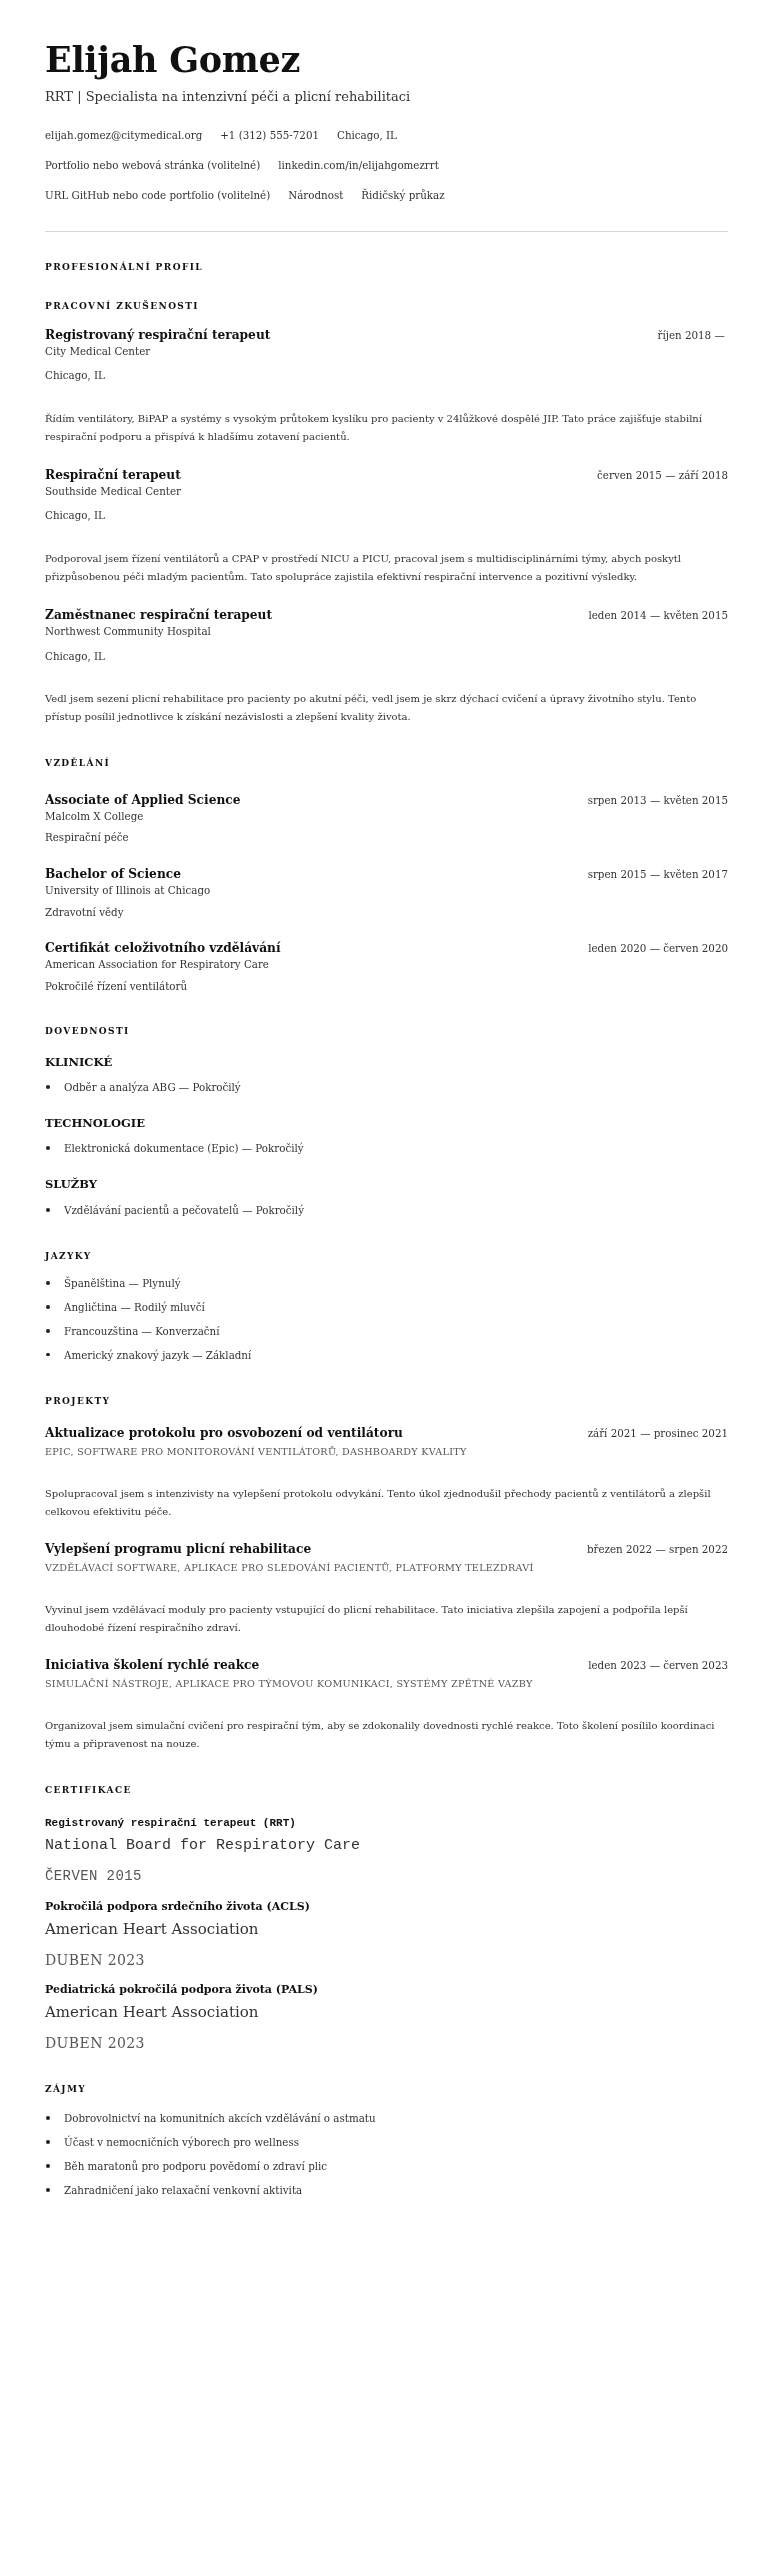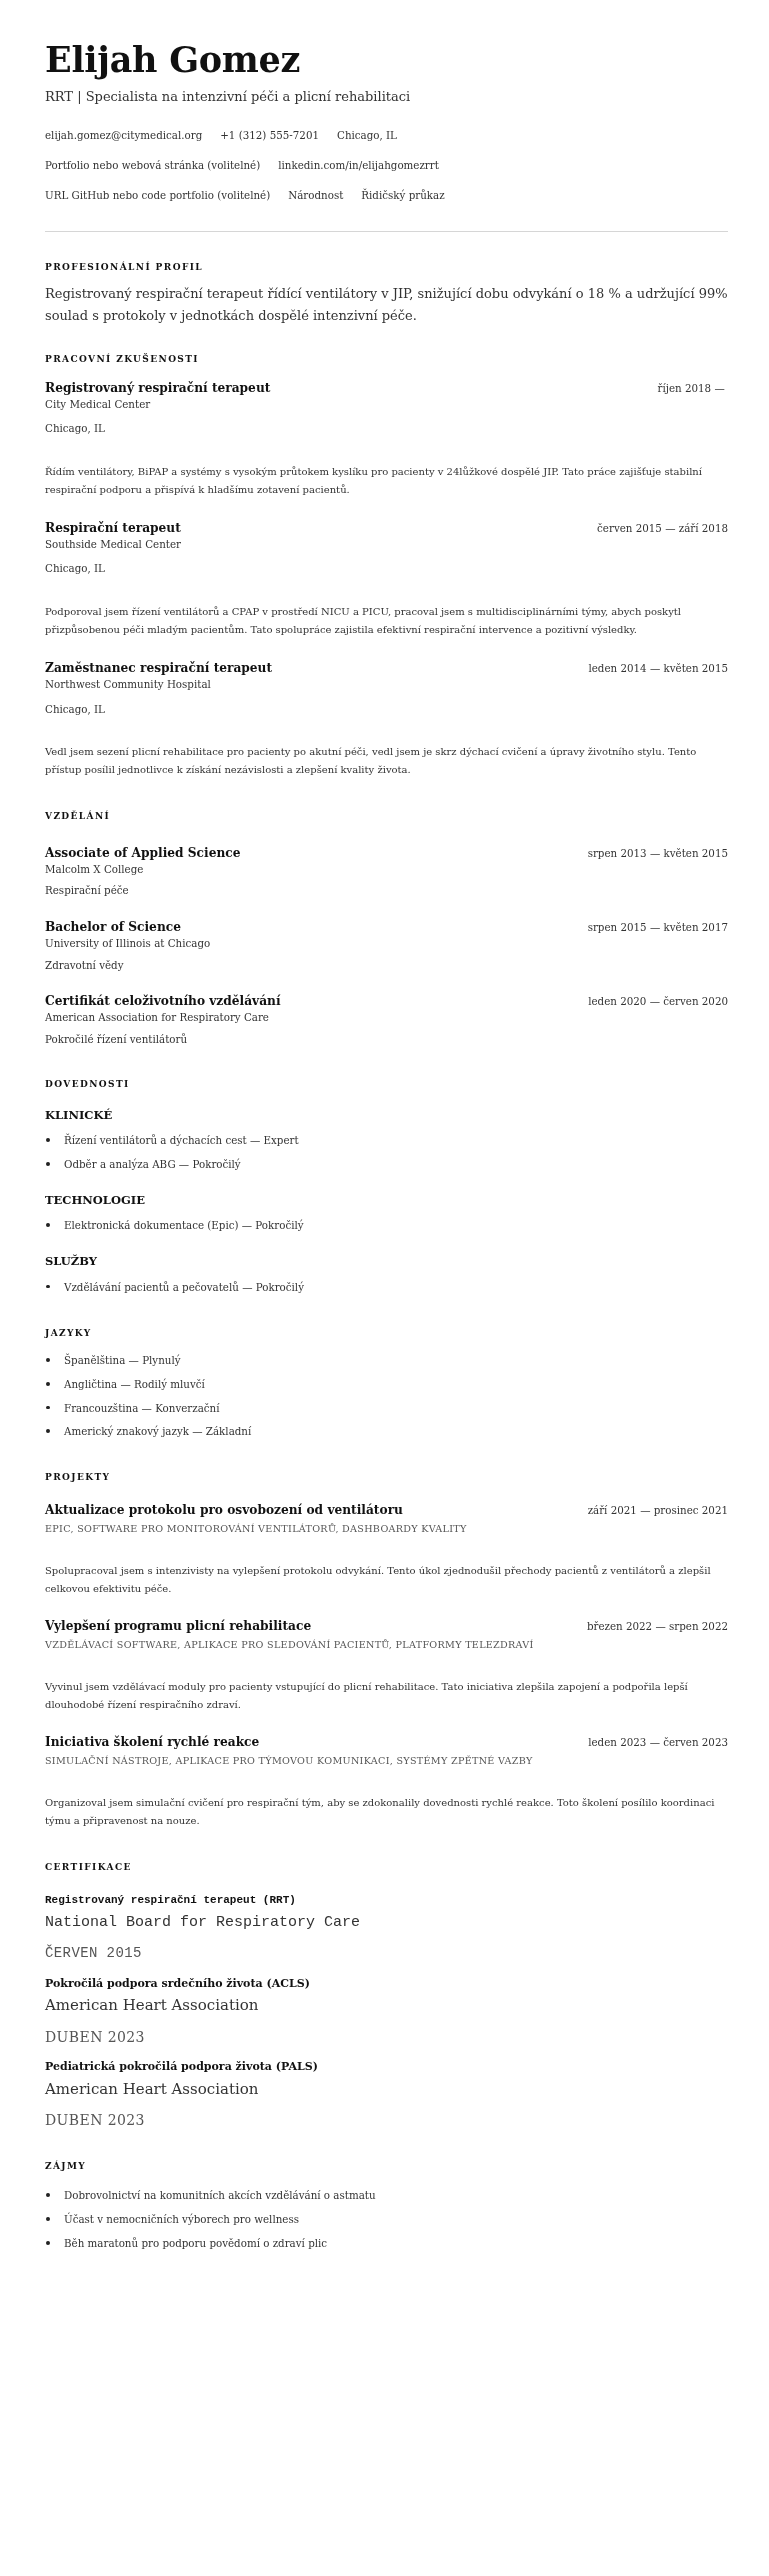--- a/index.html
+++ b/index.html
@@ -81,21 +81,20 @@
     <div class="contact-row">
       <span>URL GitHub nebo code portfolio (volitelné)</span>
       <span>Národnost</span>
       <span>Řidičský průkaz</span>
     </div>
     <hr class="rule">
   </header>
 
   <section class="sec first">
     <h2 class="section-title">Profesionální profil</h2>
-    <div class="summary">Registrovaný respirační terapeut řídící ventilátory v JIP, snižující dobu odvykání o 18 % a udržující 99% soulad s protokoly v jednotkách dospělé intenzivní péče.</div>
   </section>
 
   <section class="sec exp" style="margin-top:26px;">
     <h2 class="section-title">Pracovní zkušenosti</h2>
 
     <div class="entry first">
       <div class="entry-head">
         <div class="entry-title">Registrovaný respirační terapeut</div>
         <div class="entry-date">říjen 2018 — </div>
       </div>
@@ -154,21 +153,20 @@
       <div class="entry-sub">American Association for Respiratory Care</div>
       <div class="entry-field">Pokročilé řízení ventilátorů</div>
     </div>
   </section>
 
   <section class="sec skills">
     <h2 class="section-title">Dovednosti</h2>
 
     <div class="skill-group-title first">Klinické</div>
     <ul class="bullets">
-      <li><span class="dot"></span><span>Řízení ventilátorů a dýchacích cest — Expert</span></li>
       <li><span class="dot"></span><span>Odběr a analýza ABG — Pokročilý</span></li>
     </ul>
 
     <div class="skill-group-title">Technologie</div>
     <ul class="bullets">
       <li><span class="dot"></span><span>Elektronická dokumentace (Epic) — Pokročilý</span></li>
     </ul>
 
     <div class="skill-group-title">Služby</div>
     <ul class="bullets">
@@ -238,17 +236,18 @@
       <div class="entry-cdate">duben 2023</div>
     </div>
   </section>
 
   <section class="sec interests" style="margin-top:33px;">
     <h2 class="section-title">Zájmy</h2>
     <ul class="bullets">
       <li><span class="dot"></span><span>Dobrovolnictví na komunitních akcích vzdělávání o astmatu</span></li>
       <li><span class="dot"></span><span>Účast v nemocničních výborech pro wellness</span></li>
       <li><span class="dot"></span><span>Běh maratonů pro podporu povědomí o zdraví plic</span></li>
+      <li><span class="dot"></span><span>Zahradničení jako relaxační venkovní aktivita</span></li>
     </ul>
   </section>
 
 </div>
 
 
 </body></html>

